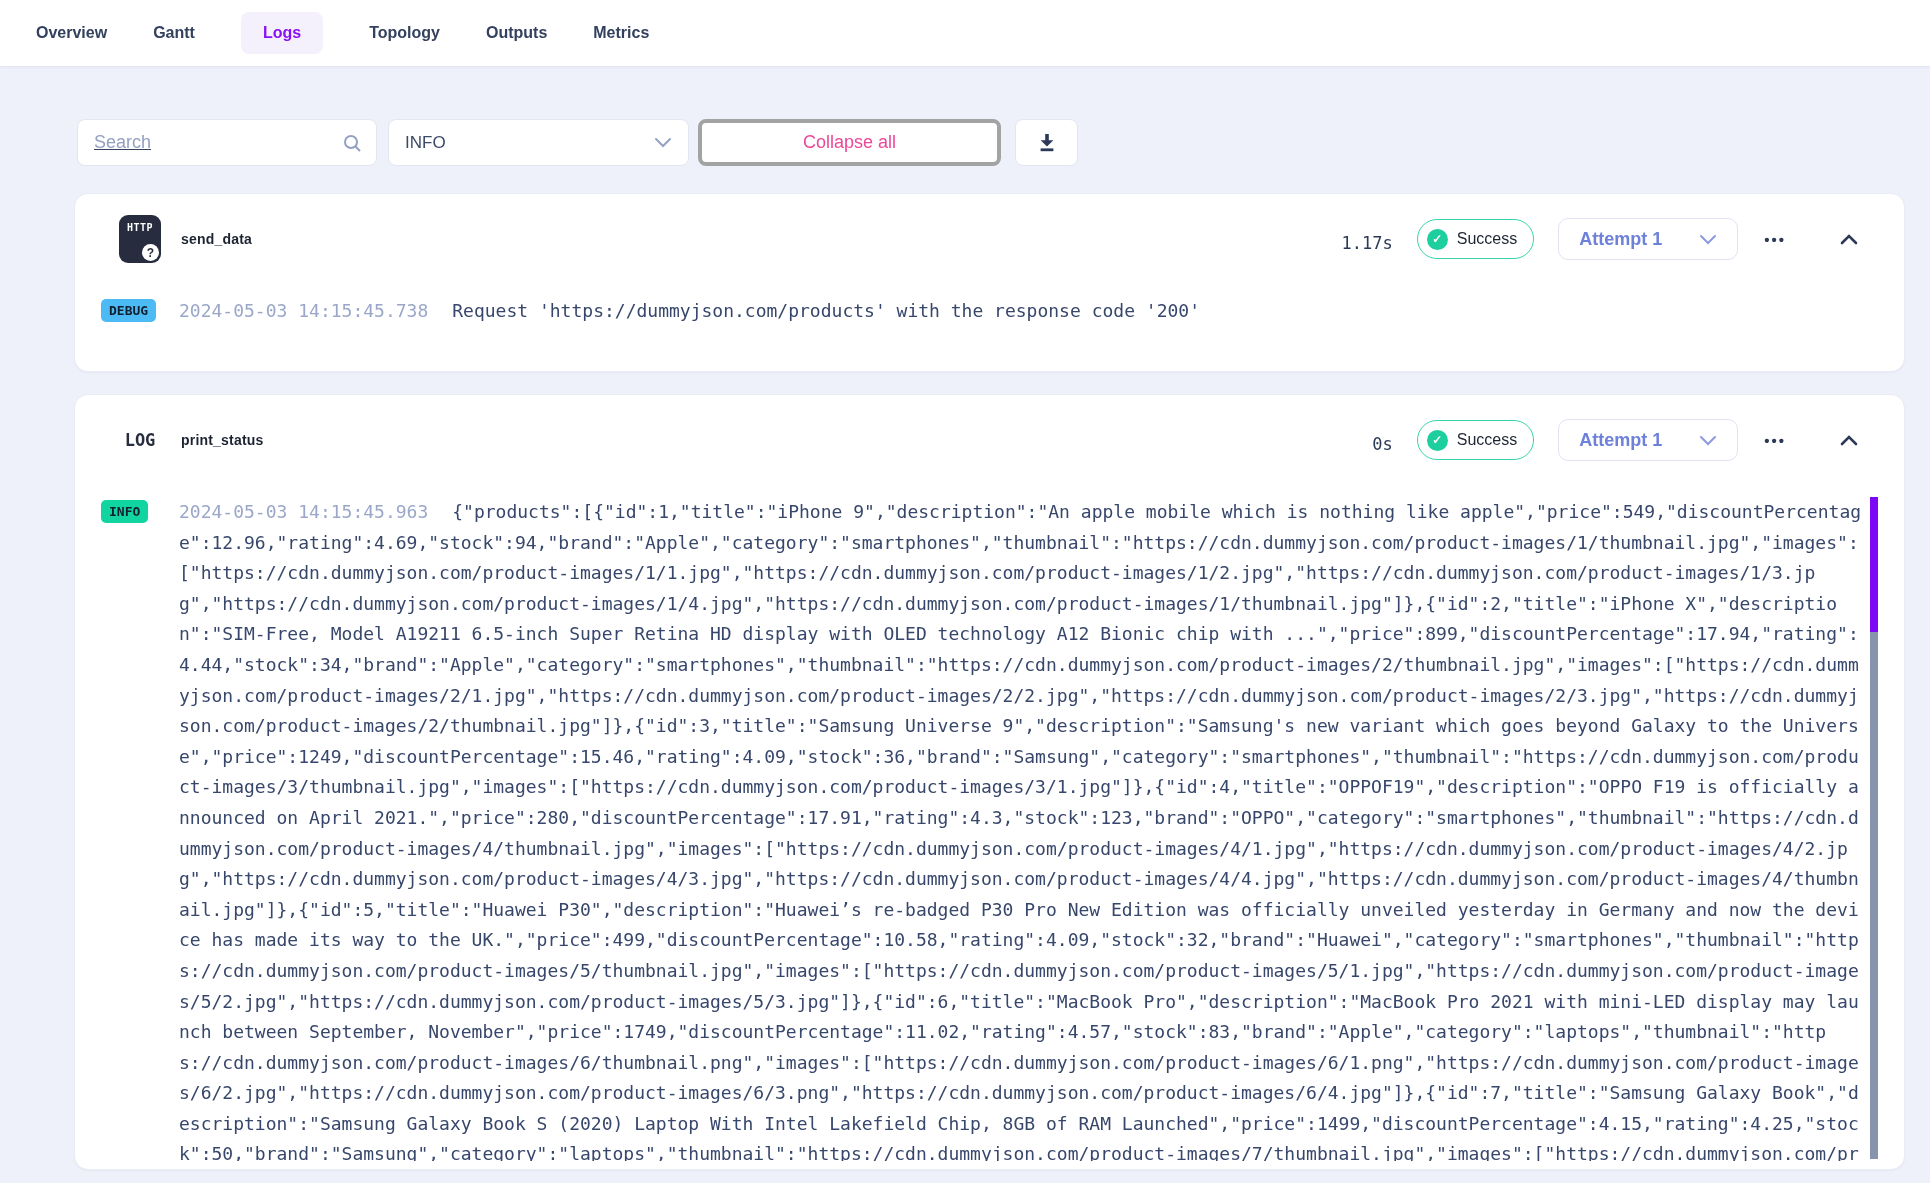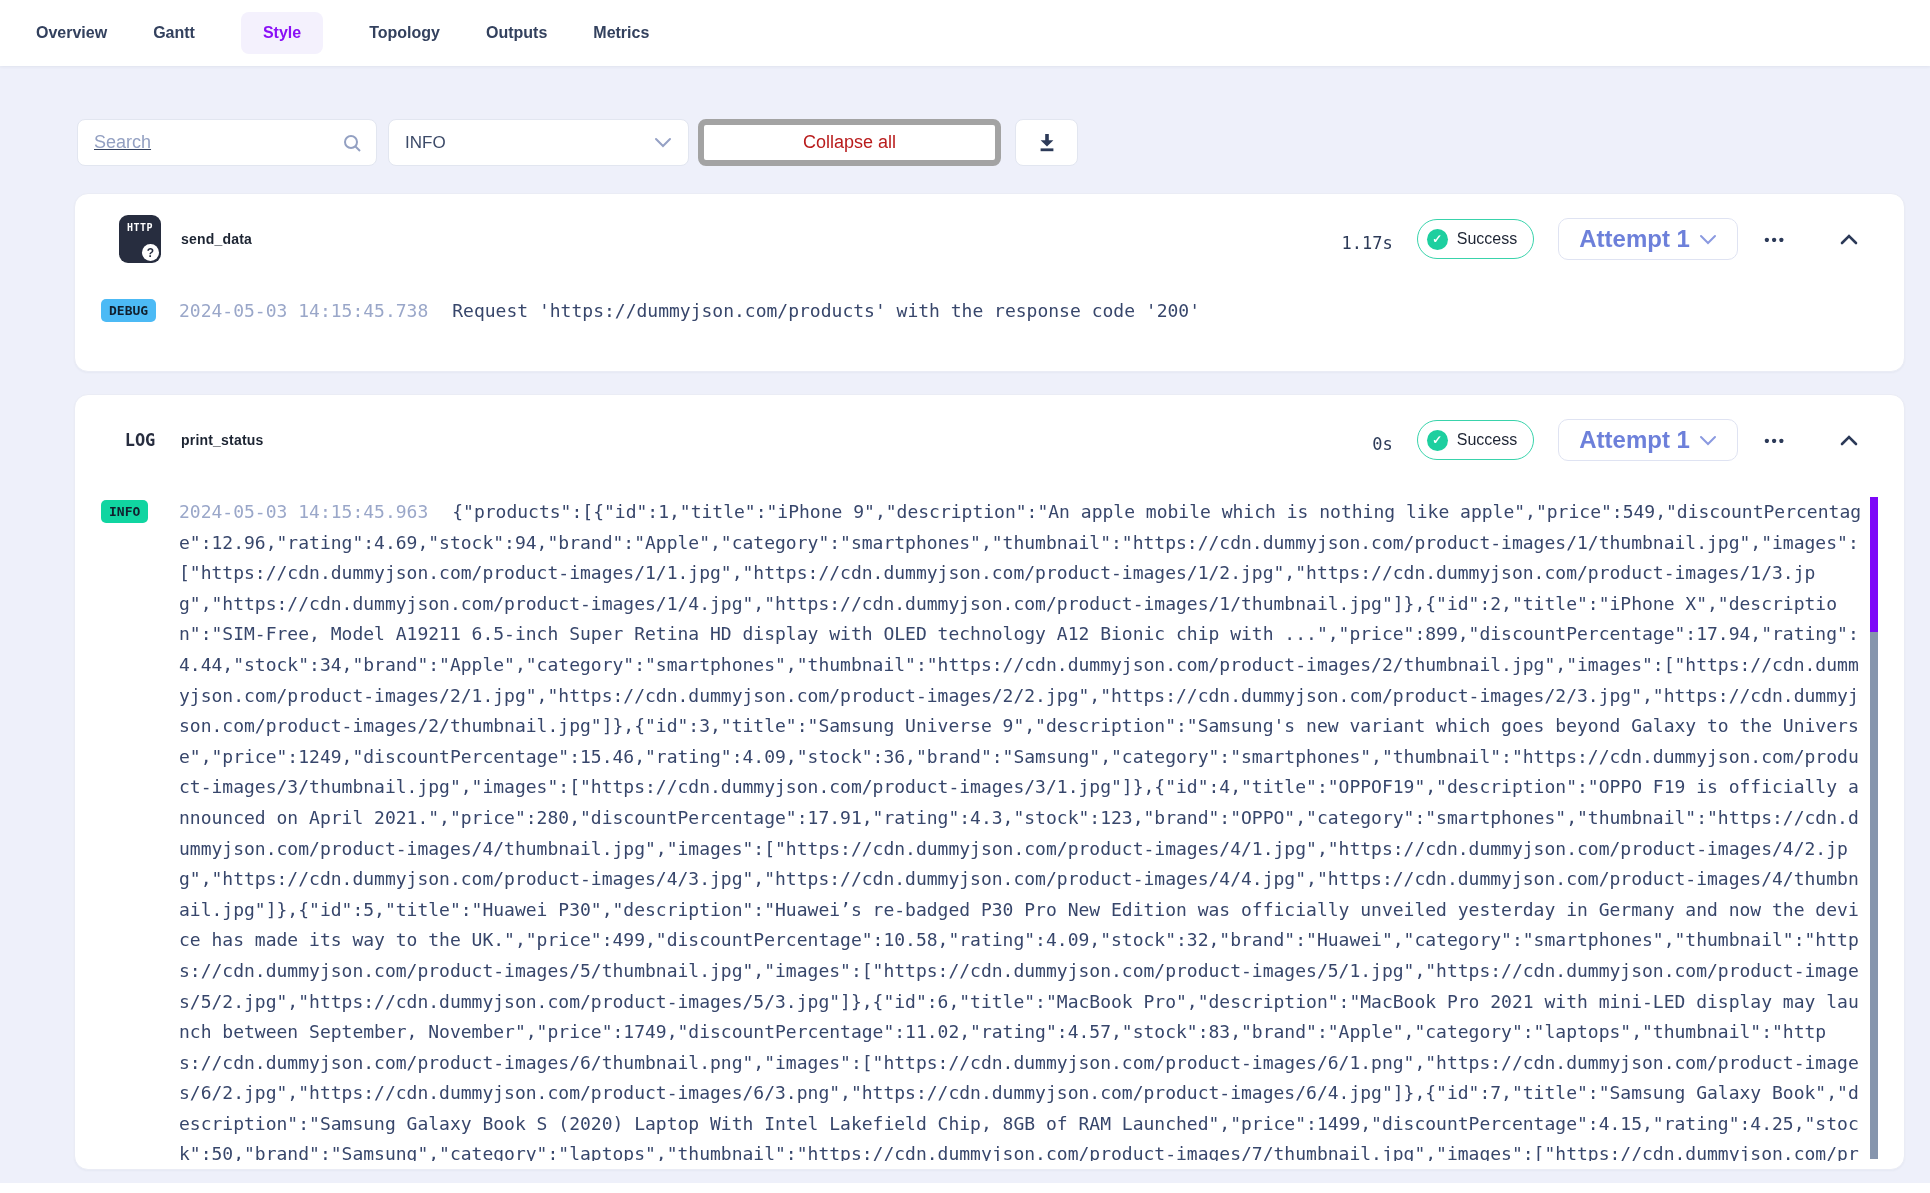--- a/index.html
+++ b/index.html
@@ -16,21 +16,21 @@
   
   .search-box { position:absolute; left:77px; top:119px; width:300px; height:47px; background:#fff;
                 border:1px solid #e2e6f0; border-radius:8px; display:flex; align-items:center; padding:0 14px 0 16px; }
   .search-box input { border:none; outline:none; flex:1; font-size:18px; color:#33415e; font-family:"Liberation Sans",sans-serif; background:transparent;text-decoration:underline; }
   .search-box input::placeholder { color:#93a0c2; }
   .select-box { position:absolute; left:388px; top:119px; width:301px; height:47px; background:#fff;
                 border:1px solid #e2e6f0; border-radius:8px; display:flex; align-items:center;
                 justify-content:space-between; padding:0 16px; cursor:pointer; }
   .select-box .value { font-size:17px; color:#3c4a68; }
   .btn-collapse { position:absolute; left:698px; top:119px; width:303px; height:47px; background:#fff;
-                  border:6px solid #a3a3a3; border-radius:8px; font-size:18px; color:#b91c1c; font-weight:500;
+                  border:4px solid #a3a3a3; border-radius:8px; font-size:18px; color:#ec4899; font-weight:500;
                   display:flex; align-items:center; justify-content:center; cursor:pointer; }
   .btn-download { position:absolute; left:1015px; top:119px; width:63px; height:47px; background:#fff;
                   border:1px solid #e2e6f0; border-radius:8px; display:flex; align-items:center; justify-content:center; cursor:pointer; }
 
   
   .card { position:absolute; left:74px; width:1831px; background:#fff; border:1px solid #eaecf5;
           border-radius:14px; box-shadow:0 1px 2px rgba(30,40,80,.04); padding:18px 26px 0 26px; overflow:hidden; }
   .card1 { top:193px; height:179px; }
   .card2 { top:394px; height:776px; }
 
@@ -48,21 +48,21 @@
               font-size:17px; color:#272d3f; letter-spacing:0; flex:0 0 auto; }
 
   .duration { font-family:"DejaVu Sans Mono",monospace; font-size:17px; color:#2c3a58;margin-top:8px; }
   .status-pill { height:40px; border:1.5px solid #39d3ab; border-radius:20px; background:#fff;
                  display:flex; align-items:center; gap:9px; padding:0 16px 0 9px; }
   .check-circle { width:21px; height:21px; border-radius:50%; background:#1dcf9f; color:#fff;
                   display:flex; align-items:center; justify-content:center; font-size:12px; font-weight:700; }
   .status-text { font-size:16px; font-weight:400; color:#1d2433; }
   .attempt-btn { width:180px; height:42px; border:1px solid #dfe3f2; border-radius:10px; background:#fff;
                  display:flex; align-items:center; justify-content:space-between; padding:0 20px; cursor:pointer; }
-  .attempt-btn .lbl { font-size:24px; font-weight:700; color:#6d80da; }
+  .attempt-btn .lbl { font-size:18px; font-weight:700; color:#6d80da; }
   .dots-btn { font-size:15px; font-weight:700; color:#2c3a58; letter-spacing:2px; cursor:pointer; padding:6px 2px; }
   .chev-btn { cursor:pointer; padding:6px 4px; margin-left:24px; display:flex; align-items:center; }
 
   
   .log-body { height:664px; overflow:hidden; }
   .log-row { display:flex; align-items:flex-start; }
   .badge-col { width:78px; flex:0 0 auto; padding-top:3px; }
   .level-badge { display:inline-block; font-family:"DejaVu Sans Mono",monospace; font-size:13px; font-weight:700;
                  color:#11202e; padding:5px 8px; border-radius:5px; line-height:1; }
   .log-text { flex:0 0 auto; width:1684px; font-family:"DejaVu Sans Mono",monospace; font-size:18px;
@@ -77,21 +77,21 @@
   .bottom-strip { position:absolute; left:0; bottom:0; width:1930px; height:10px; background:#ffffff; }
 
   svg { display:block; }
 </style>
 </head>
 <body>
 
 <div class="topnav">
   <span class="tab">Overview</span>
   <span class="tab">Gantt</span>
-  <span class="tab active">Style</span>
+  <span class="tab active">Logs</span>
   <span class="tab">Topology</span>
   <span class="tab">Outputs</span>
   <span class="tab">Metrics</span>
 </div>
 
 <div class="search-box">
   <input type="text" placeholder="Search" style="">
   <span>
     <svg width="20" height="20" viewBox="0 0 20 20" fill="none" stroke="#93a0c2" stroke-width="2">
       <circle cx="9" cy="9" r="6"></circle>

